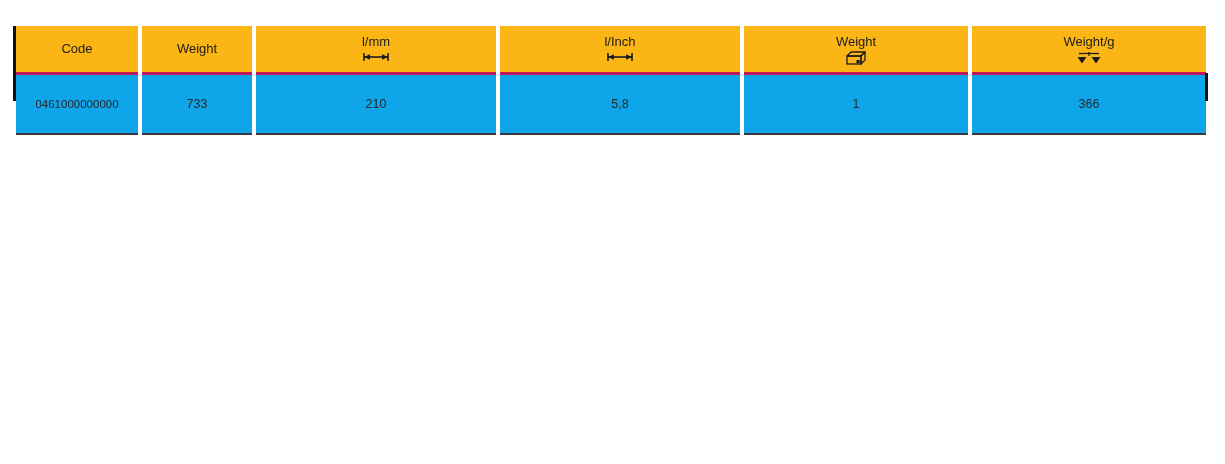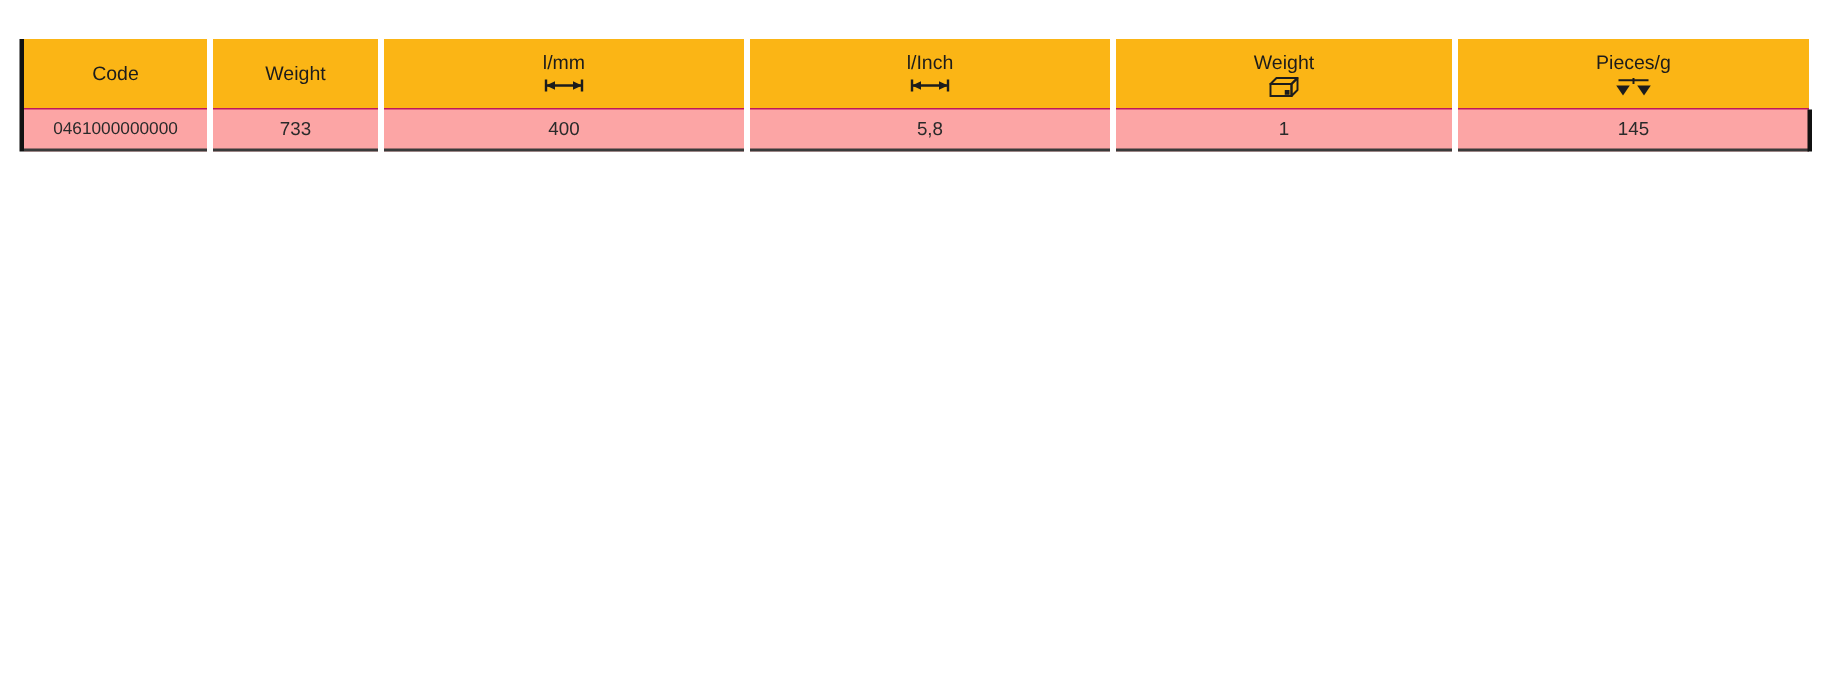--- a/index.html
+++ b/index.html
@@ -59,29 +59,29 @@
     justify-content: center;
     gap: 1px;
     height: 46px;
   }
   .th-label { display: block; }
   .th-icon  { display: block; height: 13px; line-height: 0; }
   .th-icon svg { display: block; }
 
   
   tbody td {
-    background: #fca5a5;
+    background: #0ea5e9;
     color: #2a2a2a;
     font-size: 12.5px;
     height: 26px;
     text-align: center;
     vertical-align: middle;
-    padding: 0;
+    padding: 16px;
     border-bottom: 2px solid #3a3a3a;
-    border-top: 1px solid #be185d;
+    border-top: 3px solid #be185d;
   }
   tbody td.col-code { font-size: 11.5px; }
 
   
   col.c-code   { width: 122px; }
   col.c-number { width: 110px; }
   col.c-lmm    { width: 240px; }
   col.c-linch  { width: 240px; }
   col.c-pieces { width: 224px; }
   col.c-weight { width: 234px; }
@@ -158,39 +158,39 @@
                 <polygon points="15,5 19,1 19,9 15,13" fill="none" stroke="#1c1c1c" stroke-width="1.3" stroke-linejoin="round"></polygon>
                 <rect x="1" y="5" width="14" height="8" fill="none" stroke="#1c1c1c" stroke-width="1.3"></rect>
                 <rect x="10.5" y="9" width="3.2" height="3.2" fill="#1c1c1c"></rect>
               </svg>
             </span>
           </div>
         </th>
 
         <th>
           <div class="th-inner">
-            <span class="th-label">Pieces/g</span>
+            <span class="th-label">Weight/g</span>
             <span class="th-icon">
               <svg width="26" height="14" viewBox="0 0 26 14">
                 <line x1="3" y1="2.5" x2="23" y2="2.5" stroke="#1c1c1c" stroke-width="1.3"></line>
                 <line x1="13" y1="1" x2="13" y2="5" stroke="#1c1c1c" stroke-width="1.3"></line>
                 <path d="M1.5 6 L10.5 6 L6 12.6 Z" fill="#1c1c1c"></path>
                 <path d="M15.5 6 L24.5 6 L20 12.6 Z" fill="#1c1c1c"></path>
               </svg>
             </span>
           </div>
         </th>
 
       </tr>
     </thead>
 
     <tbody>
       <tr>
         <td class="col-code">0461000000000</td>
         <td>733</td>
-        <td>400</td>
+        <td>210</td>
         <td>5,8</td>
         <td>1</td>
-        <td>145</td>
+        <td>366</td>
       </tr>
     </tbody>
   </table>
 </div>
 
 </body></html>

